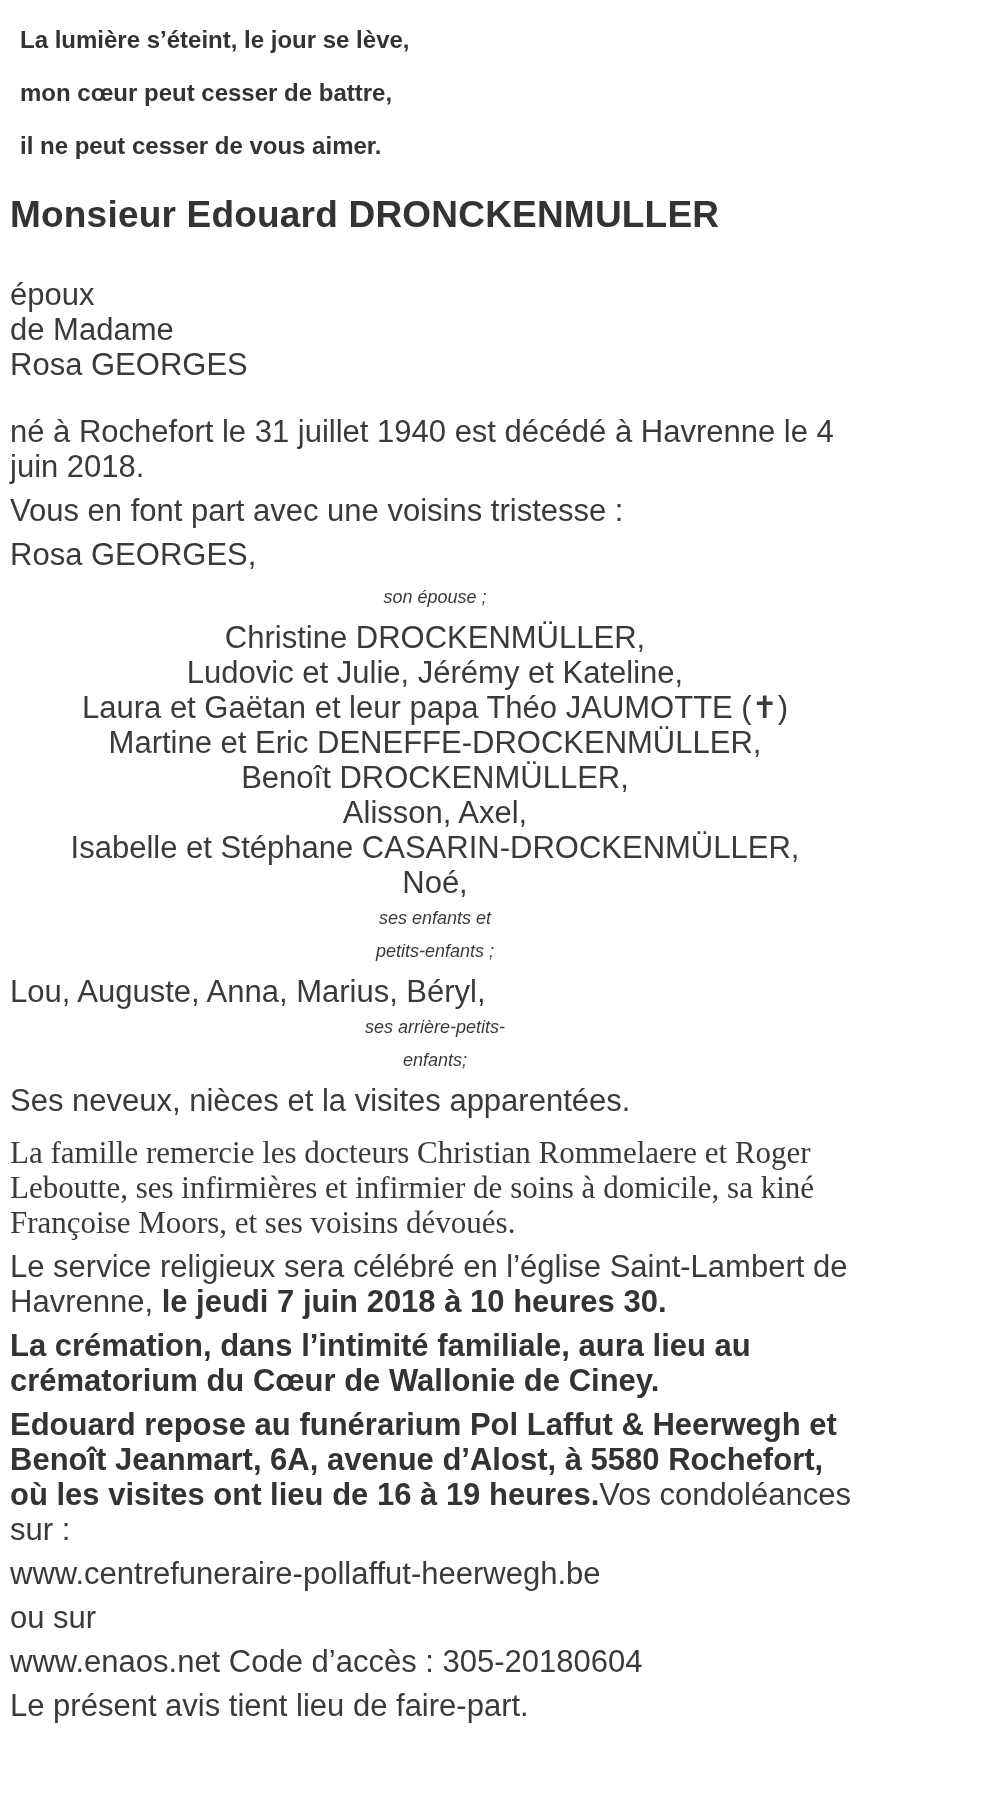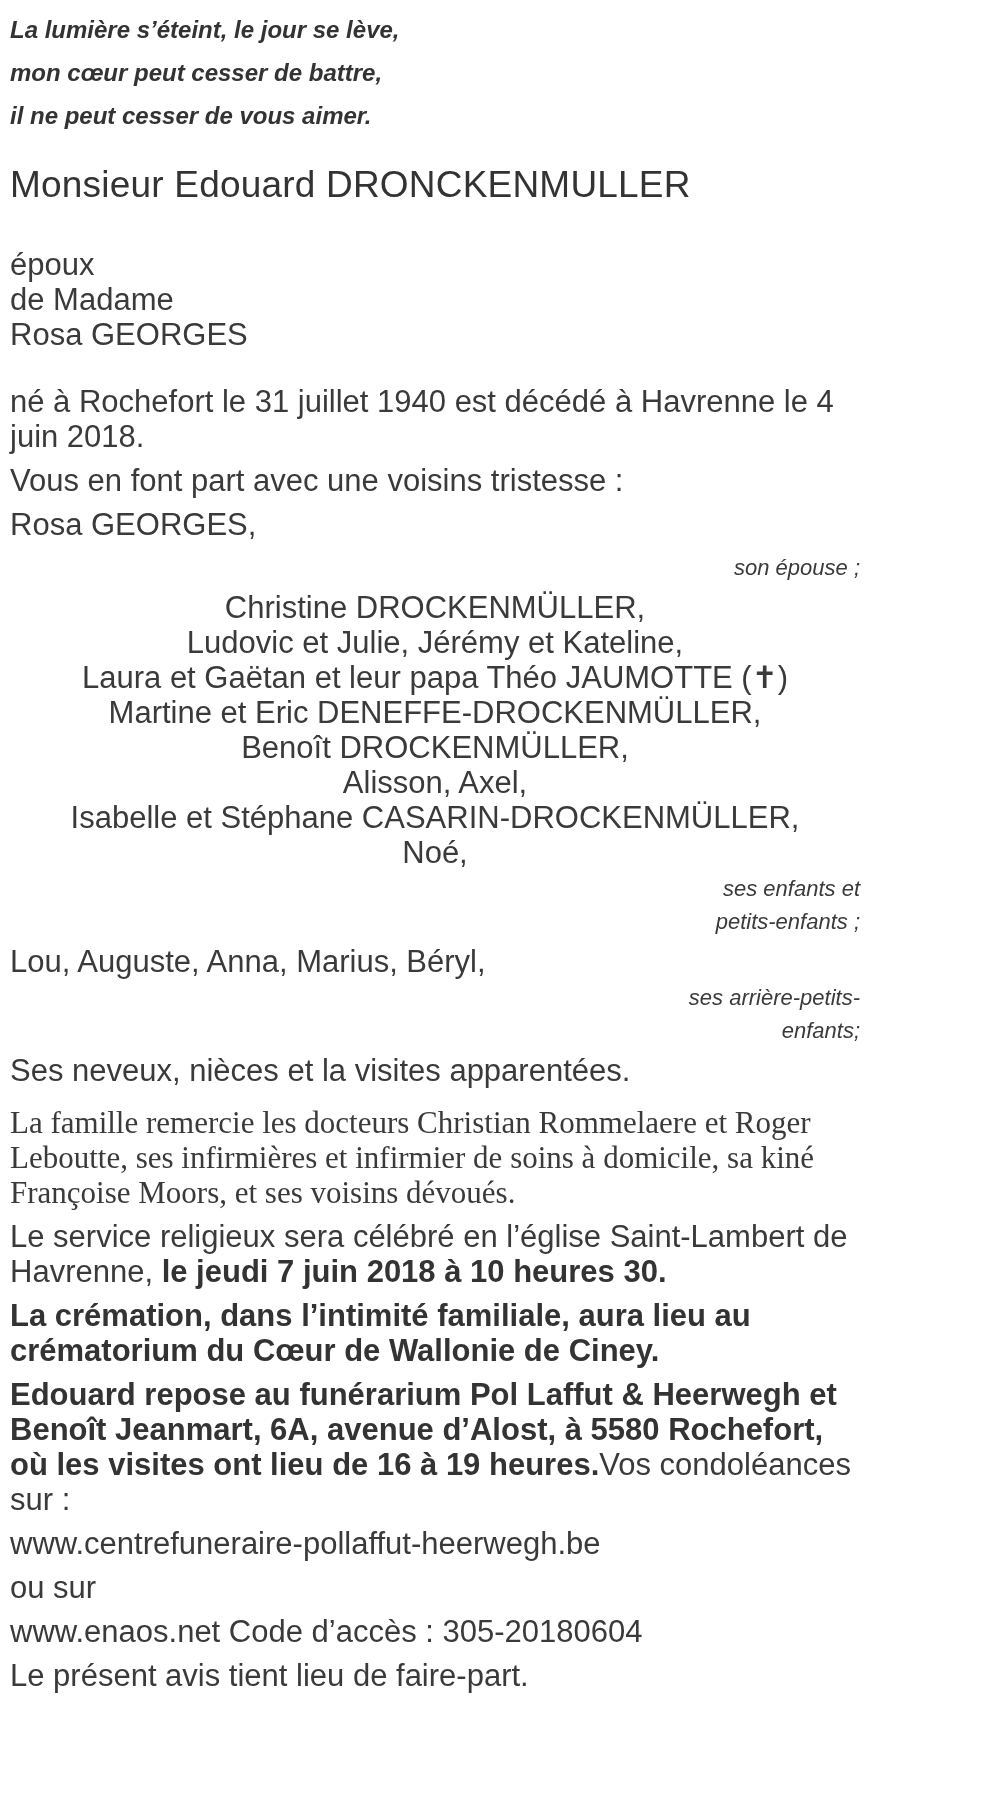--- a/index.html
+++ b/index.html
@@ -12,51 +12,50 @@
   .page {
     width: 1000px;
     min-height: 1803px;
     box-sizing: border-box;
     background: #ffffff;
     padding: 8px 140px 60px 10px;
   }
   
   .poem { margin: 0 0 26px 0; }
   .poem-line {
-    margin: 0;
+    margin: 10px;
     font-weight: 700;
     font-size: 24px;
     line-height: 43px;
     color: #333333;
-    font-style: italic;
   }
   
   .deceased-title {
     margin: 0 0 40px 0;
-    font-weight: 400;
+    font-weight: 700;
     font-size: 37px;
     line-height: 44px;
     color: #333333;
     letter-spacing: 0.2px;
   }
   
   .text {
     font-size: 31px;
     line-height: 35px;
     margin: 0;
   }
   .relations { margin: 0 0 32px 0; }
   .para { margin: 9px 0; }
   .block-gap { margin-top: 17px; font-family: Liberation Serif, serif; }
   
   .role {
     font-style: italic;
-    font-size: 22px;
+    font-size: 18px;
     line-height: 33px;
-    text-align: right;
+    text-align: center;
     margin: 2px 0 6px 0;
   }
   .bold { font-weight: 700; color: #333333; }
   .names p { margin: 0; text-align: center; }
 </style>
 </head>
 <body>
 
 <div class="page">
 

